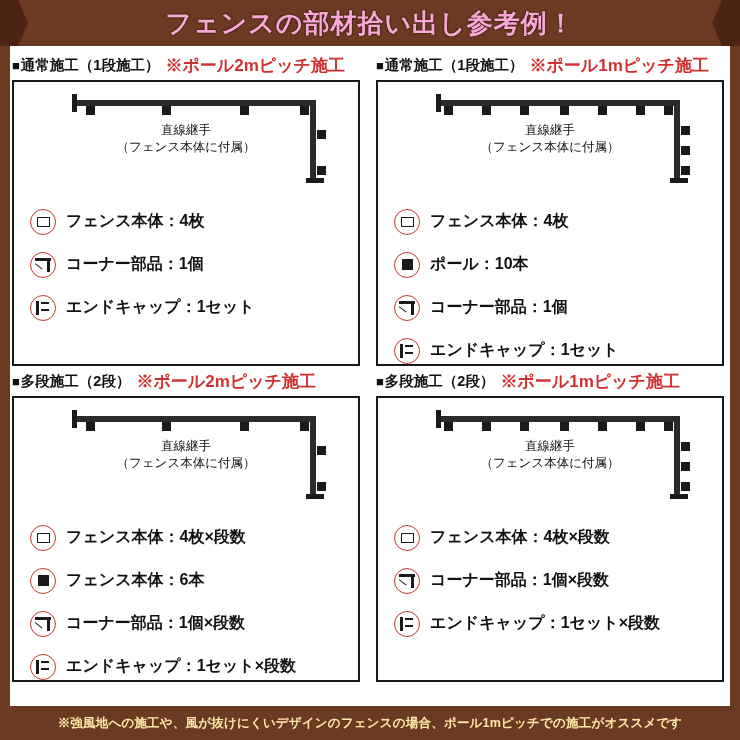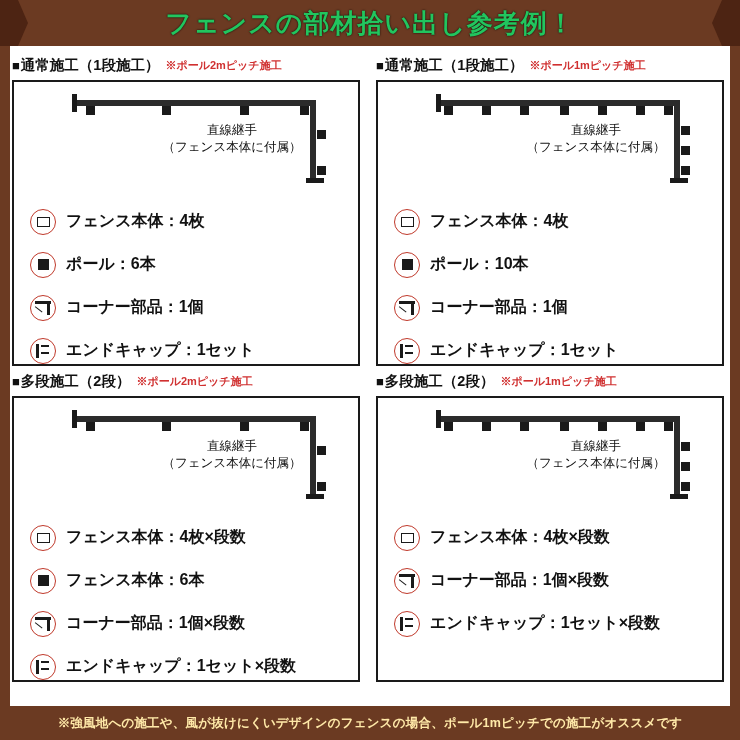--- a/index.html
+++ b/index.html
@@ -12,21 +12,21 @@
     overflow:hidden;
   }
   
   .topband {
     position:absolute; left:0; top:0; width:740px; height:46px;
     background:#6b3a22;
   }
   .topband .title {
     position:absolute; left:0; top:0; width:740px; height:46px;
     display:flex; align-items:center; justify-content:center;
-    color:#22c55e; font-size:26px; font-weight:bold;
+    color:#f9a8d4; font-size:26px; font-weight:bold;
     letter-spacing:1px;
     text-shadow:0 0 2px #000;
   }
   .ribbon-l, .ribbon-r {
     position:absolute; top:0; width:18px; height:46px;
     background:#4d2413;
   }
   .ribbon-l { left:0; }
   .ribbon-r { right:0; }
   .ribbon-l:after {
@@ -53,31 +53,31 @@
   .p3 { left:12px;  top:324px; }
   .p4 { left:376px; top:324px; }
 
   .panel-head {
     height:22px; display:flex; align-items:center;
     font-size:14.5px; font-weight:bold; color:#111;
     white-space:nowrap;
   }
   .panel-head .sq { font-size:13px; margin-right:1px; }
   .panel-head .note {
-    color:#d03030; font-size:11px; font-weight:bold;
+    color:#d03030; font-size:17px; font-weight:bold;
     margin-left:6px;
   }
   .panel-box {
     position:absolute; left:0; top:26px; width:348px; height:286px;
     border:2px solid #1a1a1a; background:#fff;
   }
 
   
   .schem {
-    position:relative; width:100%; height:118px;padding-left:46px;
+    position:relative; width:100%; height:118px;
   }
   .rail {
     position:absolute; background:#2b2b2b;
   }
   .post {
     position:absolute; background:#1a1a1a;
   }
   .cap {
     position:absolute; background:#1a1a1a;
   }
@@ -175,26 +175,20 @@
           <div>直線継手</div>
           <div>（フェンス本体に付属）</div>
         </div>
       </div>
       <div class="parts">
         <div class="part-row">
           <span class="part-icon">
               <span class="ic-panel"></span>
             </span>
           <span class="part-label">フェンス本体：4枚</span>
-        </div>
-        <div class="part-row">
-          <span class="part-icon">
-              <span class="ic-post"></span>
-            </span>
-          <span class="part-label">ポール：6本</span>
         </div>
         <div class="part-row">
           <span class="part-icon">
               <span class="ic-corner">
                 <i></i>
               </span>
             </span>
           <span class="part-label">コーナー部品：1個</span>
         </div>
         <div class="part-row">

